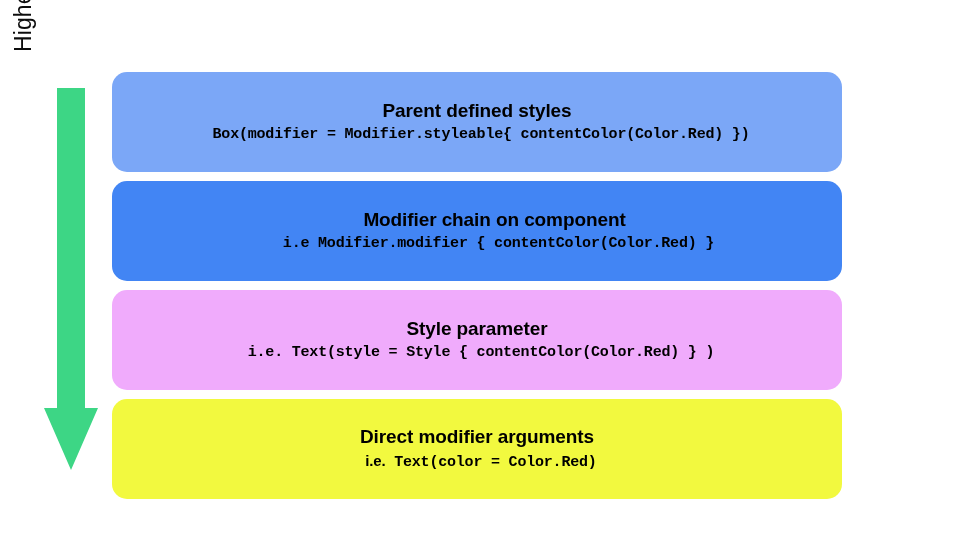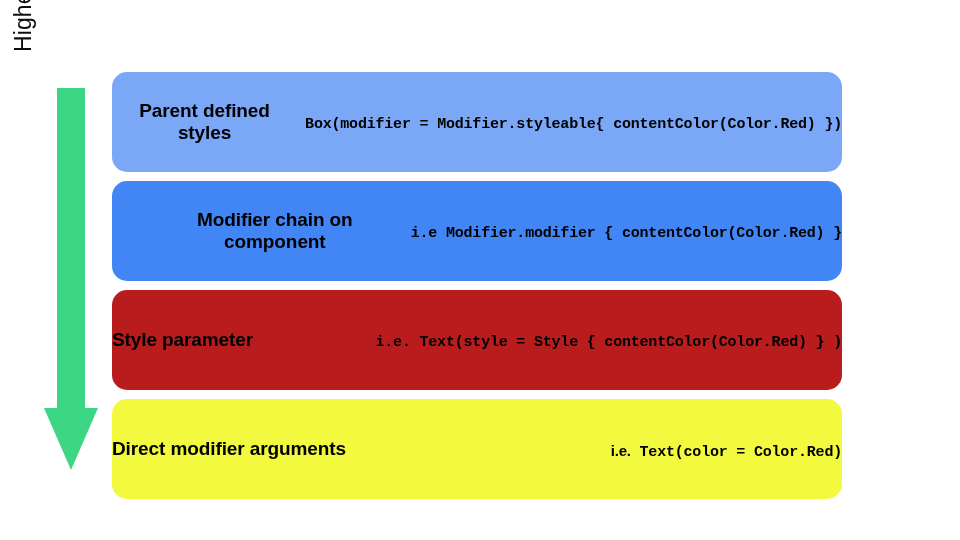--- a/index.html
+++ b/index.html
@@ -55,23 +55,23 @@
     top: 72px;
     width: 730px;
   }
 
   .row {
     width: 730px;
     height: 100px;
     border-radius: 15px;
     margin-bottom: 9px;
     display: flex;
-    flex-direction: row;
+    flex-direction: column;
     align-items: center;
-    justify-content: space-between;
+    justify-content: center;
     box-sizing: border-box;
   }
   .row:last-child { margin-bottom: 0; }
 
   .row-title {
     font-family: "Liberation Sans", sans-serif;
     font-size: 19px;
     font-weight: bold;
     color: #000000;
     letter-spacing: -0.1px;
@@ -116,21 +116,21 @@
     <div class="row" id="row-0" style="background: rgb(123, 167, 247);">
       <div class="row-title">Parent defined styles</div>
       <div class="row-code"><span>Box(modifier = Modifier.styleable{ contentColor(Color.Red) })</span></div>
     </div>
 
     <div class="row" id="row-1" style="background: rgb(66, 133, 244); padding-left: 35px;">
       <div class="row-title">Modifier chain on component</div>
       <div class="row-code"><span>i.e </span><span>Modifier.modifier { contentColor(Color.Red) }</span></div>
     </div>
 
-    <div class="row" id="row-2" style="background: #b91c1c;">
+    <div class="row" id="row-2" style="background: #f0abfc;">
       <div class="row-title">Style parameter</div>
       <div class="row-code"><span>i.e. </span><span>Text(style = Style { contentColor(Color.Red) } )</span></div>
     </div>
 
     <div class="row" id="row-3" style="background: rgb(242, 249, 63);">
       <div class="row-title">Direct modifier arguments</div>
       <div class="row-code"><span class="prefix-sans">i.e.</span><span> Text(color = Color.Red)</span></div>
     </div>
 
   </div>

